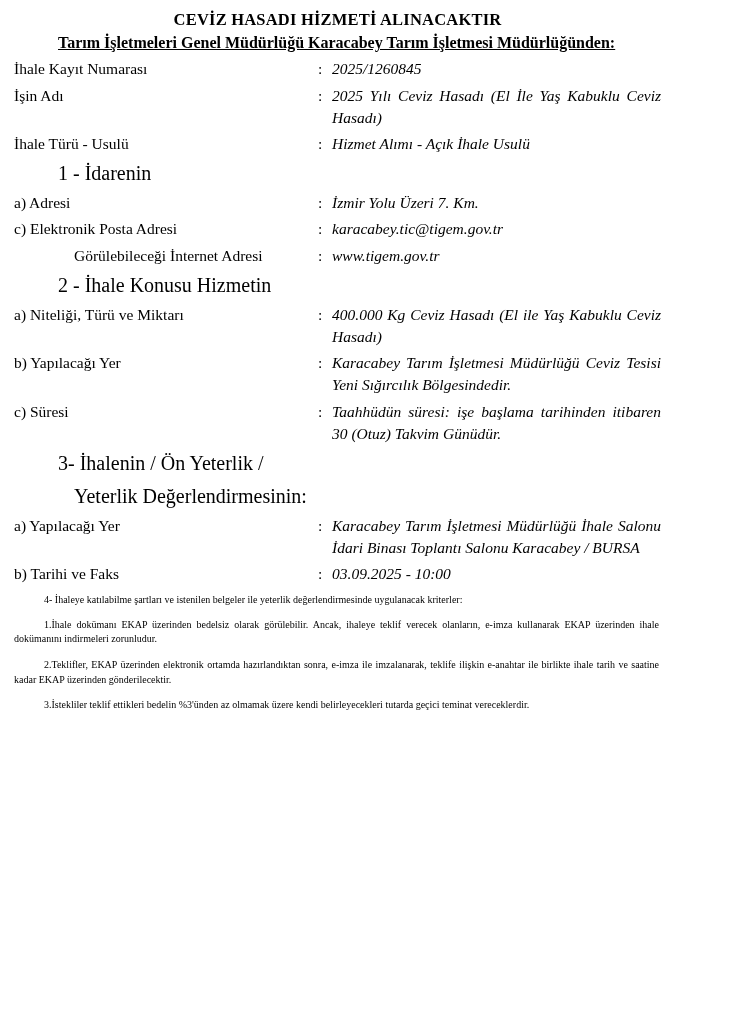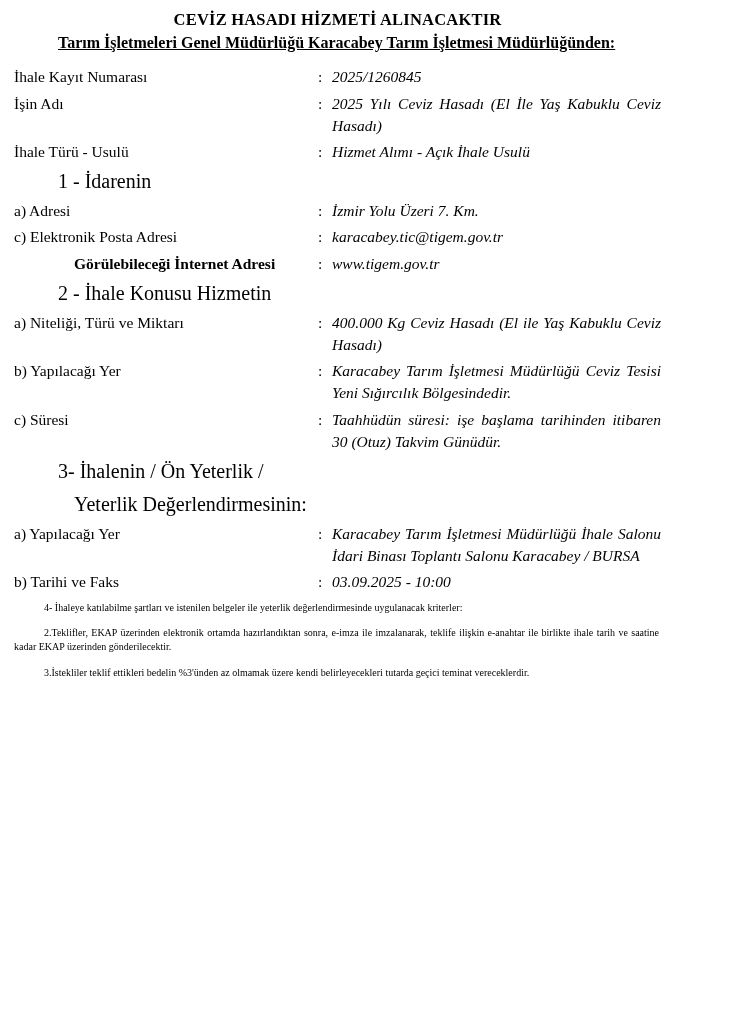--- a/index.html
+++ b/index.html
@@ -25,42 +25,41 @@
     text-align: center;
     font-weight: bold;
     font-size: 16.5px;
     letter-spacing: 0.2px;
     margin: 2px 0 4px 0;
   }
   .doc-subtitle {
     font-weight: bold;
     font-size: 16px;
     text-decoration: underline;
-    margin: 0 0 12px 0;
+    margin: 0 0 4px 0;
     padding-left: 44px;
   }
   table.kv {
     width: 100%;
     border-collapse: collapse;
     table-layout: fixed;
   }
   table.kv td {
     vertical-align: top;
     font-size: 15.5px;
     line-height: 1.42;
     padding: 2.2px 0;
   }
   td.label {
     width: 304px;
     padding-left: 44px;
     white-space: nowrap;
   }
   td.label.indent {
     padding-left: 60px;
-    font-weight: bold;
   }
   td.colon {
     width: 14px;
     text-align: left;
   }
   td.value {
     text-align: justify;
     text-align-last: left;
     padding-right: 14px;
     font-style: italic;
@@ -177,17 +176,18 @@
       <tr>
         <td class="label">b) Tarihi ve Faks</td>
         <td class="colon">:</td>
         <td class="value nojust">03.09.2025 - 10:00</td>
       </tr>
     </tbody>
   </table>
 
   <div class="paras">
     <p class="para tight">4- İhaleye katılabilme şartları ve istenilen belgeler ile yeterlik değerlendirmesinde uygulanacak kriterler:</p>
+    <p class="para">1.İhale dokümanı EKAP üzerinden bedelsiz olarak görülebilir. Ancak, ihaleye teklif verecek olanların, e-imza kullanarak EKAP üzerinden ihale dokümanını indirmeleri zorunludur.</p>
     <p class="para">2.Teklifler, EKAP üzerinden elektronik ortamda hazırlandıktan sonra, e-imza ile imzalanarak, teklife ilişkin e-anahtar ile birlikte ihale tarih ve saatine kadar EKAP üzerinden gönderilecektir.</p>
     <p class="para">3.İstekliler teklif ettikleri bedelin %3'ünden az olmamak üzere kendi belirleyecekleri tutarda geçici teminat vereceklerdir.</p>
   </div>
 
 </div>
 
 </body></html>

